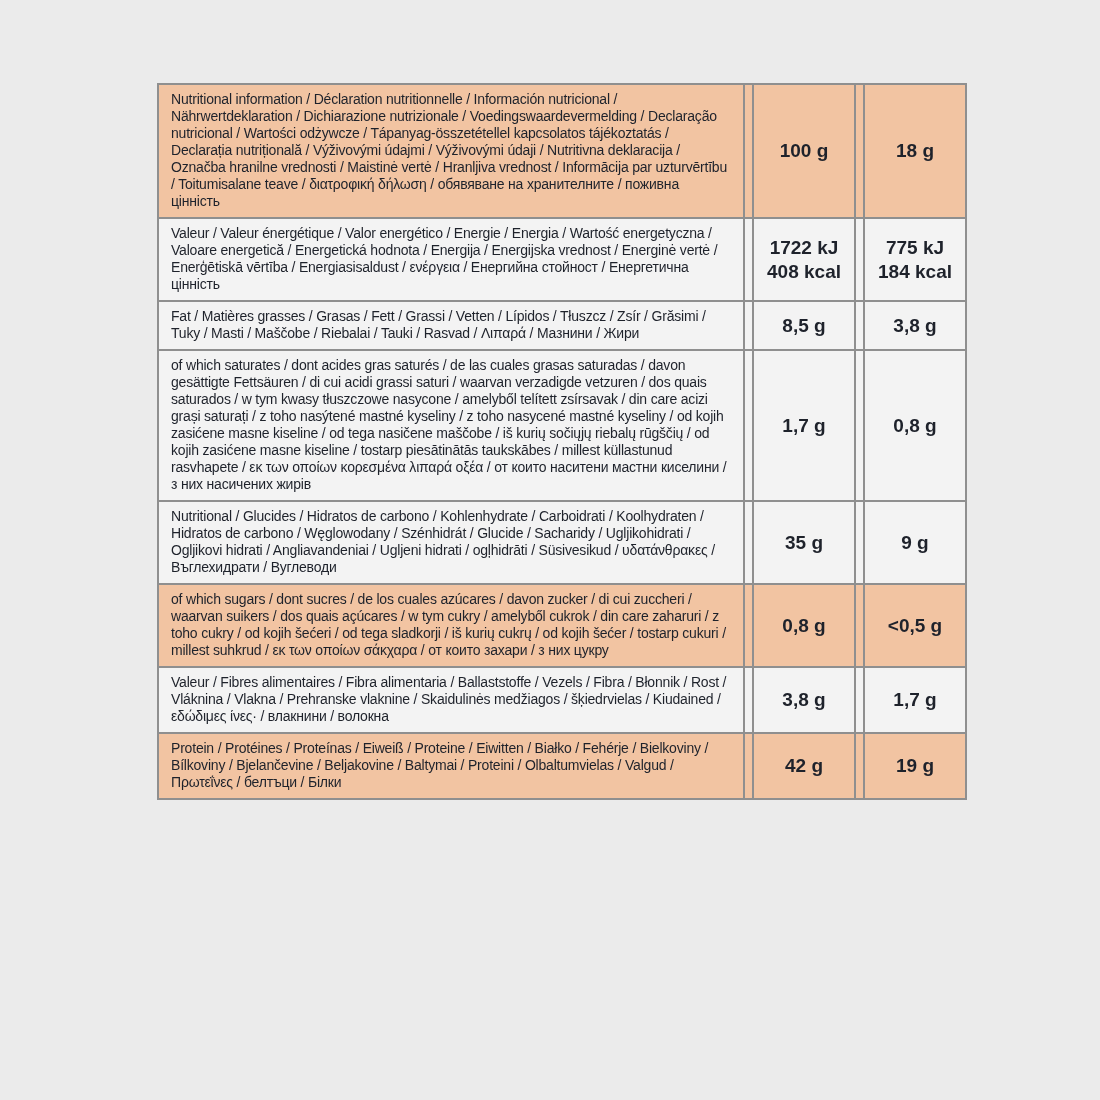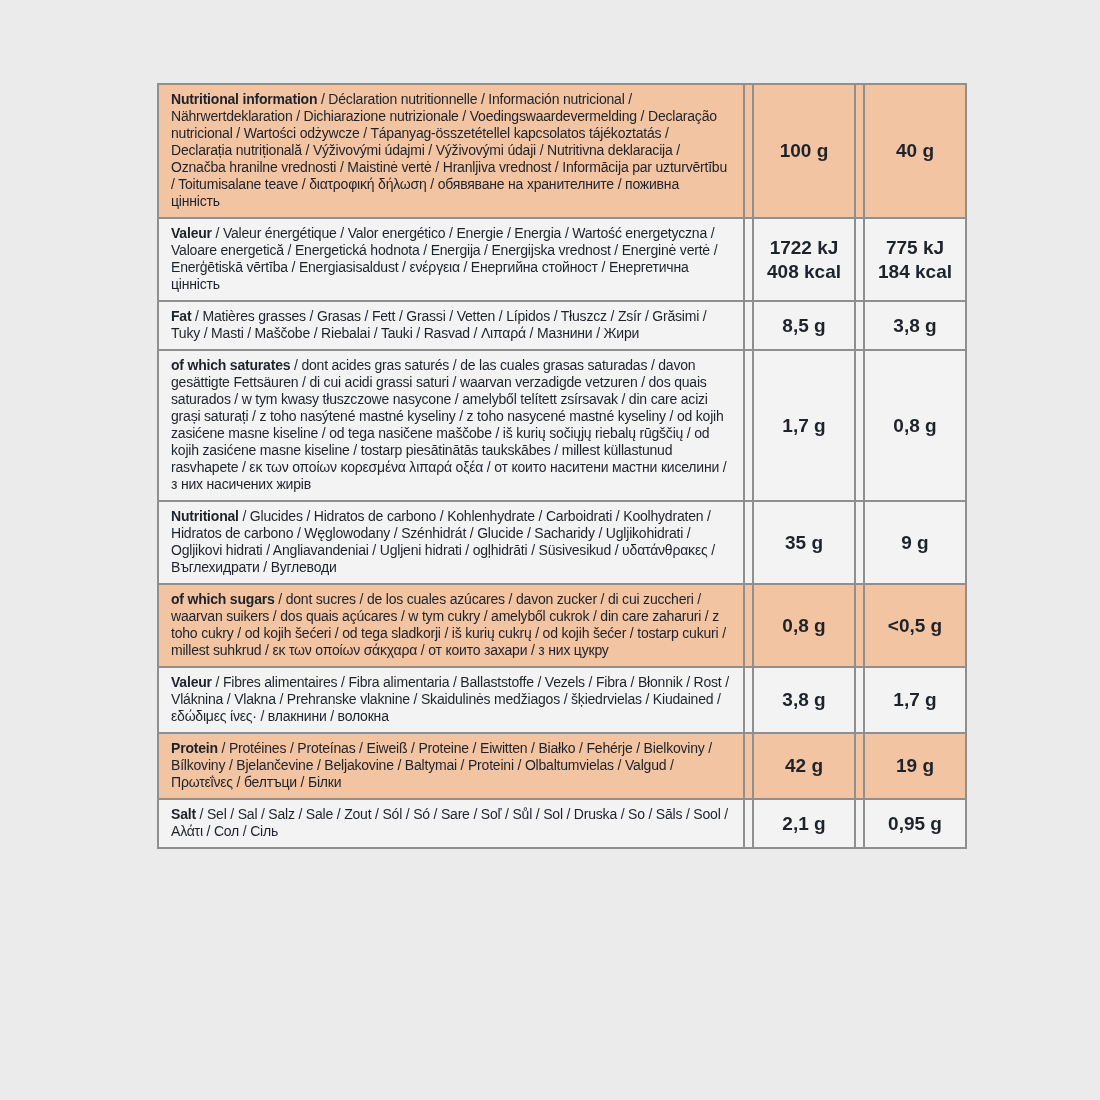--- a/index.html
+++ b/index.html
@@ -35,21 +35,21 @@
   }
   tr.hl td { background: var(--highlight-bg); }
   td.label {
     width: 560px;
     padding: 6px 12px 7px 12px;
     font-size: 14px;
     line-height: 17px;
     letter-spacing: -0.2px;
     text-align: left;
   }
-  td.label b { font-weight: 700; }
+  td.label b { font-weight: 400; }
   td.spacer {
     width: 7px;
     padding: 0;
   }
   td.val {
     width: 96px;
     padding: 4px 2px;
     font-size: 19px;
     font-weight: 700;
     text-align: center;
@@ -62,21 +62,21 @@
 <body>
 
 <div class="sheet">
   <table class="nutrition">
     <tbody>
         <tr class="hl min-tall">
       <td class="label"><b>Nutritional information</b><span> / Déclaration nutritionnelle / Información nutricional / Nährwertdeklaration / Dichiarazione nutrizionale / Voedingswaardevermelding / Declaração nutricional / Wartości odżywcze / Tápanyag-összetétellel kapcsolatos tájékoztatás / Declarația nutrițională / Výživovými údajmi / Výživovými údaji / Nutritivna deklaracija / Označba hranilne vrednosti / Maistinė vertė / Hranljiva vrednost / Informācija par uzturvērtību / Toitumisalane teave / διατροφική δήλωση / обявяване на хранителните / поживна цінність</span></td>
       <td class="spacer"></td>
       <td class="val">100 g</td>
       <td class="spacer"></td>
-      <td class="val">40 g</td>
+      <td class="val">18 g</td>
     </tr>
 
     <tr>
       <td class="label"><b>Valeur</b><span> / Valeur énergétique / Valor energético / Energie / Energia / Wartość energetyczna / Valoare energetică / Energetická hodnota / Energija / Energijska vrednost / Energinė vertė / Enerģētiskā vērtība / Energiasisaldust / ενέργεια / Енергийна стойност / Енергетична цінність</span></td>
       <td class="spacer"></td>
       <td class="val">1722 kJ
 408 kcal</td>
       <td class="spacer"></td>
       <td class="val">775 kJ
 184 kcal</td>
@@ -123,22 +123,15 @@
     </tr>
 
     <tr class="hl">
       <td class="label"><b>Protein</b><span> / Protéines / Proteínas / Eiweiß / Proteine / Eiwitten / Białko / Fehérje / Bielkoviny / Bílkoviny / Bjelančevine / Beljakovine / Baltymai / Proteini / Olbaltumvielas / Valgud / Πρωτεΐνες / белтъци / Білки</span></td>
       <td class="spacer"></td>
       <td class="val">42 g</td>
       <td class="spacer"></td>
       <td class="val">19 g</td>
     </tr>
 
-    <tr>
-      <td class="label"><b>Salt</b><span> / Sel / Sal / Salz / Sale / Zout / Sól / Só / Sare / Soľ / Sůl / Sol / Druska / So / Sāls / Sool / Αλάτι / Сол / Сіль</span></td>
-      <td class="spacer"></td>
-      <td class="val">2,1 g</td>
-      <td class="spacer"></td>
-      <td class="val">0,95 g</td>
-    </tr>
   </tbody>
     </table>
 </div>
 
 </body></html>

